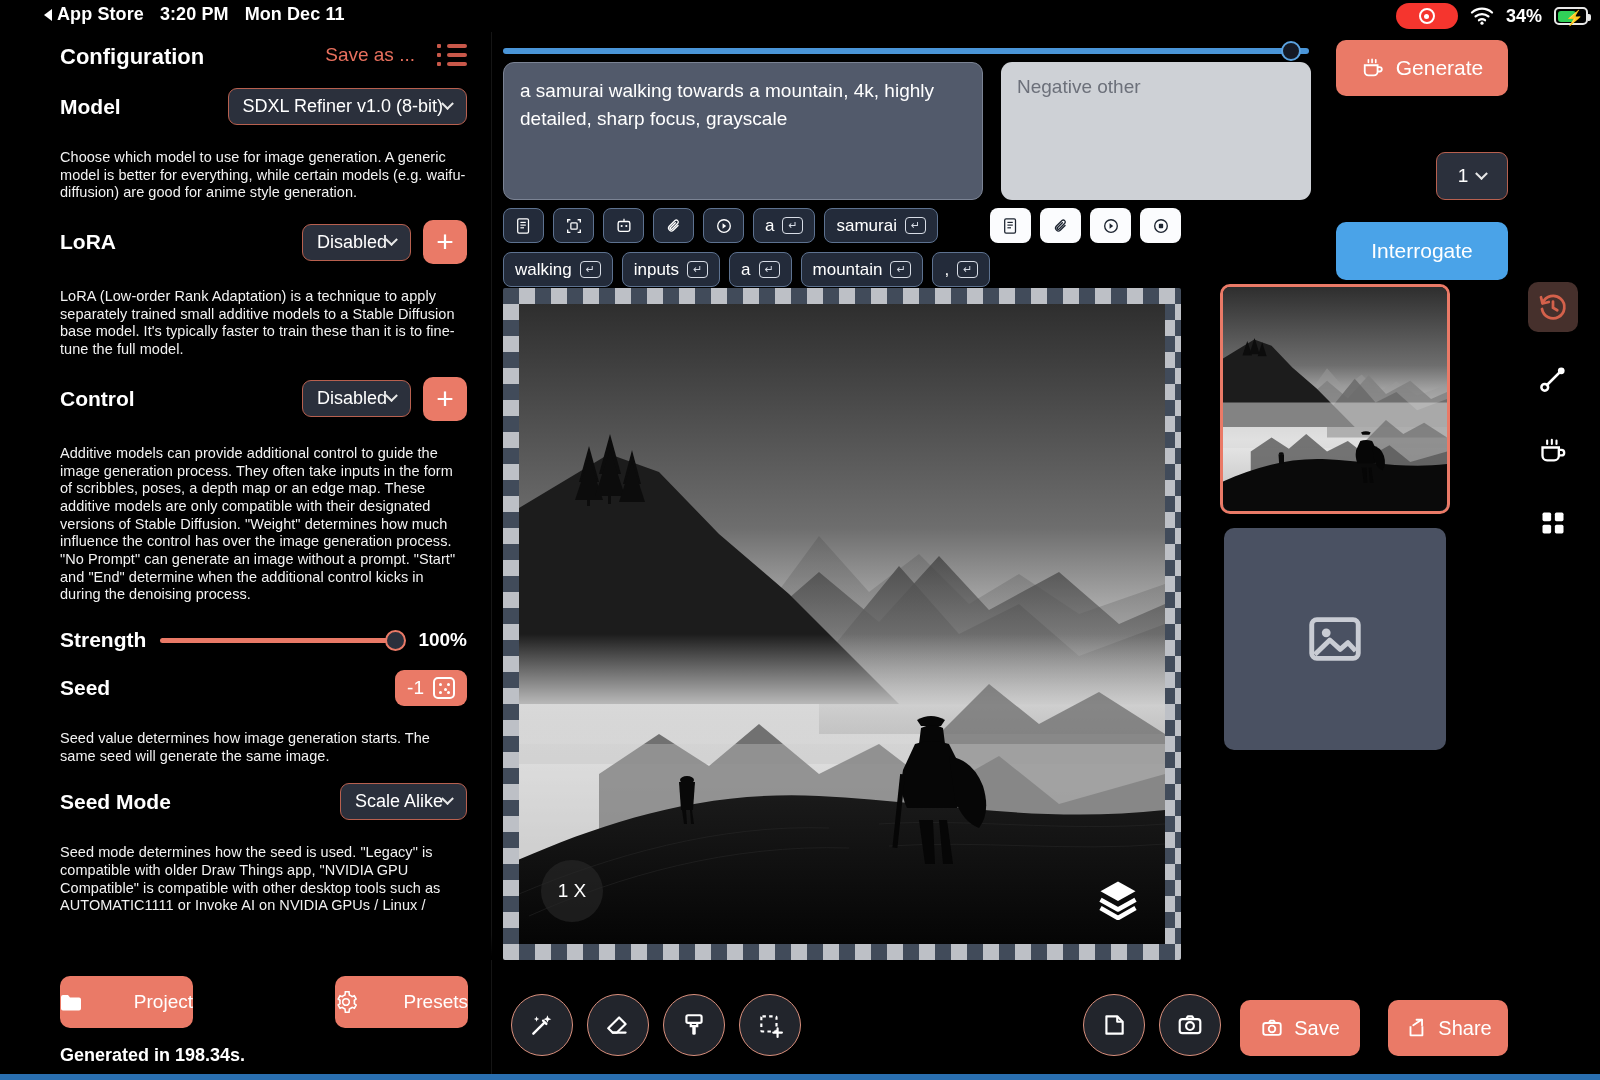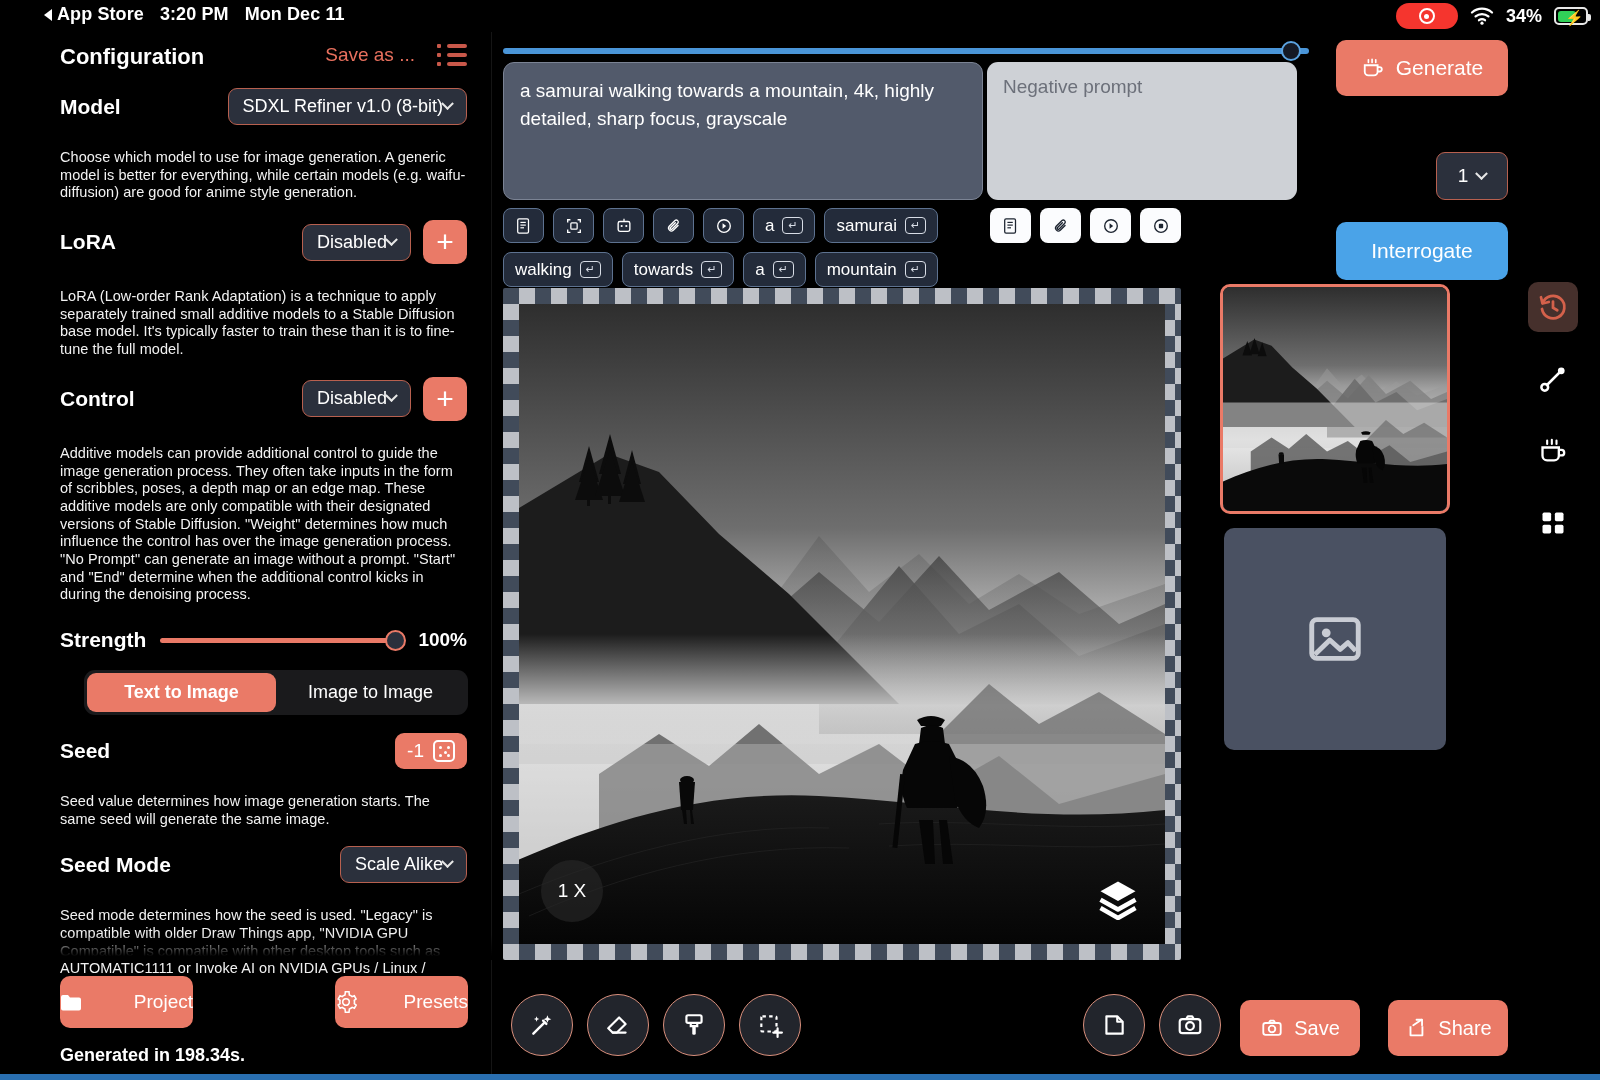--- a/index.html
+++ b/index.html
@@ -89,21 +89,21 @@
              background: linear-gradient(to bottom, rgba(0,0,0,0), #000 85%); pointer-events: none; }
 
   
   .center { position: absolute; left: 492px; top: 32px; width: 828px; height: 1048px; }
   .topslider { position: absolute; left: 11px; top: 8px; width: 806px; height: 22px; display: flex;
                align-items: center; }
   .topslider .tr { width: 100%; height: 6px; border-radius: 3px; background: #4a95d8; }
   .topslider .kn { position: absolute; right: 8px; width: 20px; height: 20px; border-radius: 50%;
                    background: #151a25; border: 2.5px solid #5ba3e0; }
 
-  .prompts { position: absolute; left: 11px; top: 30px; display: flex; gap: 4px; }
+  .prompts { position: absolute; left: 11px; top: 30px; display: flex; gap: 18px; }
   .ptext { width: 480px; height: 138px; background: #525a6b; border: 1px solid #7b8394; border-radius: 11px;
            padding: 14px 16px; font-size: 19px; line-height: 1.45; color: #fff; }
   .ntext { width: 310px; height: 138px; background: #ced1d6; border-radius: 11px; padding: 14px 16px;
            font-size: 19px; color: #6c707a; }
 
   .chiprow { position: absolute; left: 11px; top: 176px; display: flex; flex-wrap: wrap; gap: 9px;
              width: 490px; }
   .chip { background: #232b3a; border: 1.3px solid #5d7290; border-radius: 8px; height: 35px;
           padding: 0 11px; display: inline-flex; align-items: center; gap: 8px; font-size: 17px; color: #fff; }
   .chip.sq { width: 41px; padding: 0; justify-content: center; }
@@ -254,24 +254,20 @@
 
     <div class="strength-row">
       <div class="strength-label">Strength</div>
       <div class="slider">
         <div class="slider-track"></div>
         <div class="slider-knob"></div>
       </div>
       <div class="pct">100%</div>
     </div>
 
-    <div class="segmented">
-      <div class="seg active">Text to Image</div>
-      <div class="seg">Image to Image</div>
-    </div>
 
     <div class="row">
       <div class="row-label">Seed</div>
       <div class="seed-badge">
         <span>-1</span>
         <span class="dice">
           <i style="left:3.5px;top:3.5px"></i>
             <i style="right:3.5px;top:3.5px"></i>
           <i style="left:8.5px;top:8.5px"></i>
           <i style="left:3.5px;bottom:3.5px"></i>
@@ -314,21 +310,21 @@
   </div>
 
   <div class="center">
     <div class="topslider">
       <div class="tr"></div>
         <div class="kn"></div>
     </div>
 
     <div class="prompts">
       <div class="ptext">a samurai walking towards a mountain, 4k, highly detailed, sharp focus, grayscale</div>
-      <div class="ntext">Negative prompt</div>
+      <div class="ntext">Negative other</div>
     </div>
 
     <div class="chiprow">
       <div class="chip sq">
         <span>
           <svg width="18" height="18" viewBox="0 0 20 20">
               <rect x="3" y="2" width="12" height="16" rx="1.5" fill="none" stroke="#fff" stroke-width="1.4"></rect>
               <line x1="6" y1="6" x2="12" y2="6" stroke="#fff" stroke-width="1.3"></line>
               <line x1="6" y1="9" x2="12" y2="9" stroke="#fff" stroke-width="1.3"></line>
               <line x1="6" y1="12" x2="10" y2="12" stroke="#fff" stroke-width="1.3"></line>
@@ -374,21 +370,21 @@
       </div>
       <div class="chip">
         <span>samurai</span>
         <span class="retkey">↵</span>
       </div>
       <div class="chip">
         <span>walking</span>
         <span class="retkey">↵</span>
       </div>
       <div class="chip">
-        <span>towards</span>
+        <span>inputs</span>
         <span class="retkey">↵</span>
       </div>
       <div class="chip">
         <span>a</span>
         <span class="retkey">↵</span>
       </div>
       <div class="chip">
         <span>mountain</span>
         <span class="retkey">↵</span>
       </div>

